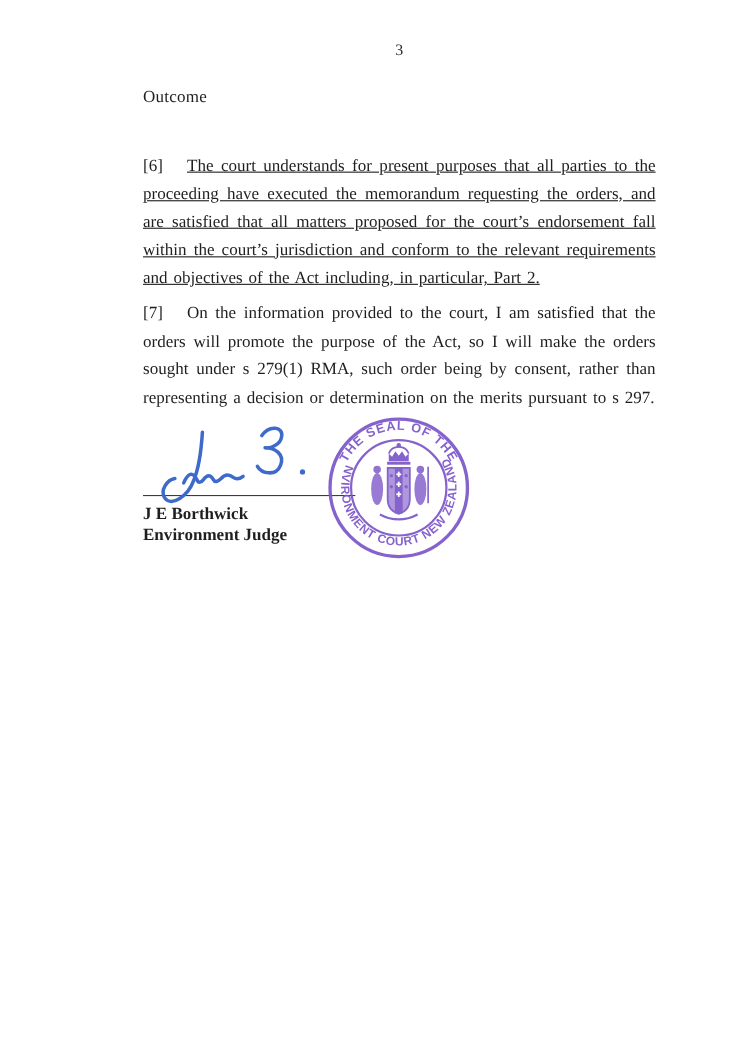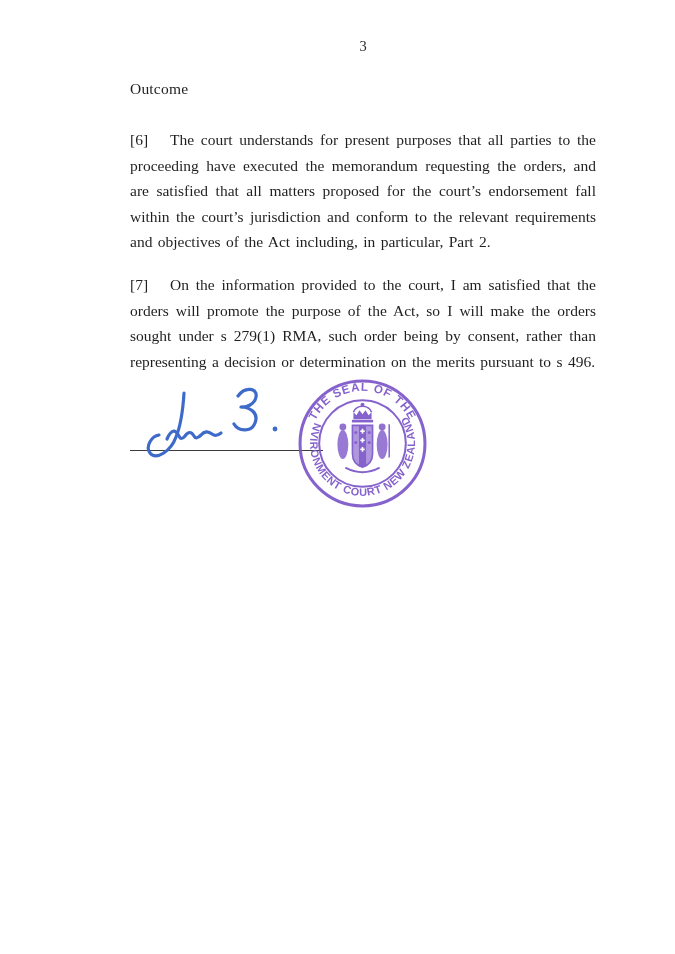--- a/index.html
+++ b/index.html
@@ -26,21 +26,21 @@
   .heading{
     position:absolute;top:80px;left:130px;margin:0;
     font-size:15.5px;font-weight:normal;letter-spacing:.2px;
   }
   .para{
     position:absolute;left:130px;width:466px;margin:0;
     font-size:15.5px;line-height:25.5px;
     text-align:justify;text-justify:inter-word;
     word-spacing:1.5px;
   }
-  .para-6{top:127px;}
+  .para-6{top:138px;text-decoration:underline;}
   .para-7{top:272px;}
   .pnum{display:inline-block;width:40px;}
   .sig-line{
     position:absolute;left:130px;top:450px;width:193px;height:0;
     border-top:1.4px solid var(--rule);
   }
   .signature{
     position:absolute;left:138px;top:381px;width:165px;height:84px;
     z-index:2;
   }
@@ -64,21 +64,21 @@
 <body>
 
 <div class="page">
 
   <div class="page-number">3</div>
 
   <h2 class="heading">Outcome</h2>
 
   <p class="para para-6"><span class="pnum">[6]</span><span>The court understands for present purposes that all parties to the proceeding have executed the memorandum requesting the orders, and are satisfied that all matters proposed for the court’s endorsement fall within the court’s jurisdiction and conform to the relevant requirements and objectives of the Act including, in particular, Part 2.</span></p>
 
-  <p class="para para-7"><span class="pnum">[7]</span><span>On the information provided to the court, I am satisfied that the orders will promote the purpose of the Act, so I will make the orders sought under s 279(1) RMA, such order being by consent, rather than representing a decision or determination on the merits pursuant to s 496.</span></p>
+  <p class="para para-7"><span class="pnum">[7]</span><span>On the information provided to the court, I am satisfied that the orders will promote the purpose of the Act, so I will make the orders sought under s 279(1) RMA, such order being by consent, rather than representing a decision or determination on the merits pursuant to s 297.</span></p>
 
   <div class="sig-line"></div>
 
   <svg class="signature" viewBox="0 0 165 84" aria-hidden="true">
     <g>
       <path d="M 46,12 C 45,28 43,44 38,56 C 33,70 18,80 12,72 C 7,65 14,55 21,54"></path>
       <path d="M 29,58 Q 35,44 41,55 Q 43,60 47,55 Q 52,48 56,55 Q 58,59 63,54 Q 68,48 74,53 Q 78,56 83,52"></path>
       <path d="M 100,15 C 107,5 120,7 118,16 C 117,23 108,27 103,26 C 112,26 121,32 117,42 C 113,52 100,50 96,43"></path>
       <circle class="dot" cx="137" cy="48" r="2.4"></circle>
     </g>
@@ -123,14 +123,18 @@
       <circle cx="46.5" cy="49.5" r="3.4" fill="var(--seal)" opacity=".9"></circle>
       <ellipse cx="46.5" cy="67" rx="5.4" ry="14.5" fill="var(--seal)" opacity=".85"></ellipse>
       <circle cx="85.5" cy="49.5" r="3.4" fill="var(--seal)" opacity=".9"></circle>
       <ellipse cx="85.5" cy="67" rx="5.4" ry="14.5" fill="var(--seal)" opacity=".85"></ellipse>
       <line x1="92.5" y1="47" x2="92.5" y2="80" stroke="var(--seal)" stroke-width="1.5"></line>
 
       <path d="M49,90 Q66,99 83,90" fill="none" stroke="var(--seal)" stroke-width="2"></path>
     </g>
   </svg>
 
+  <div class="signatory">
+    <div>J E Borthwick</div>
+    <div>Environment Judge</div>
+  </div>
 
 </div>
 
 </body></html>

